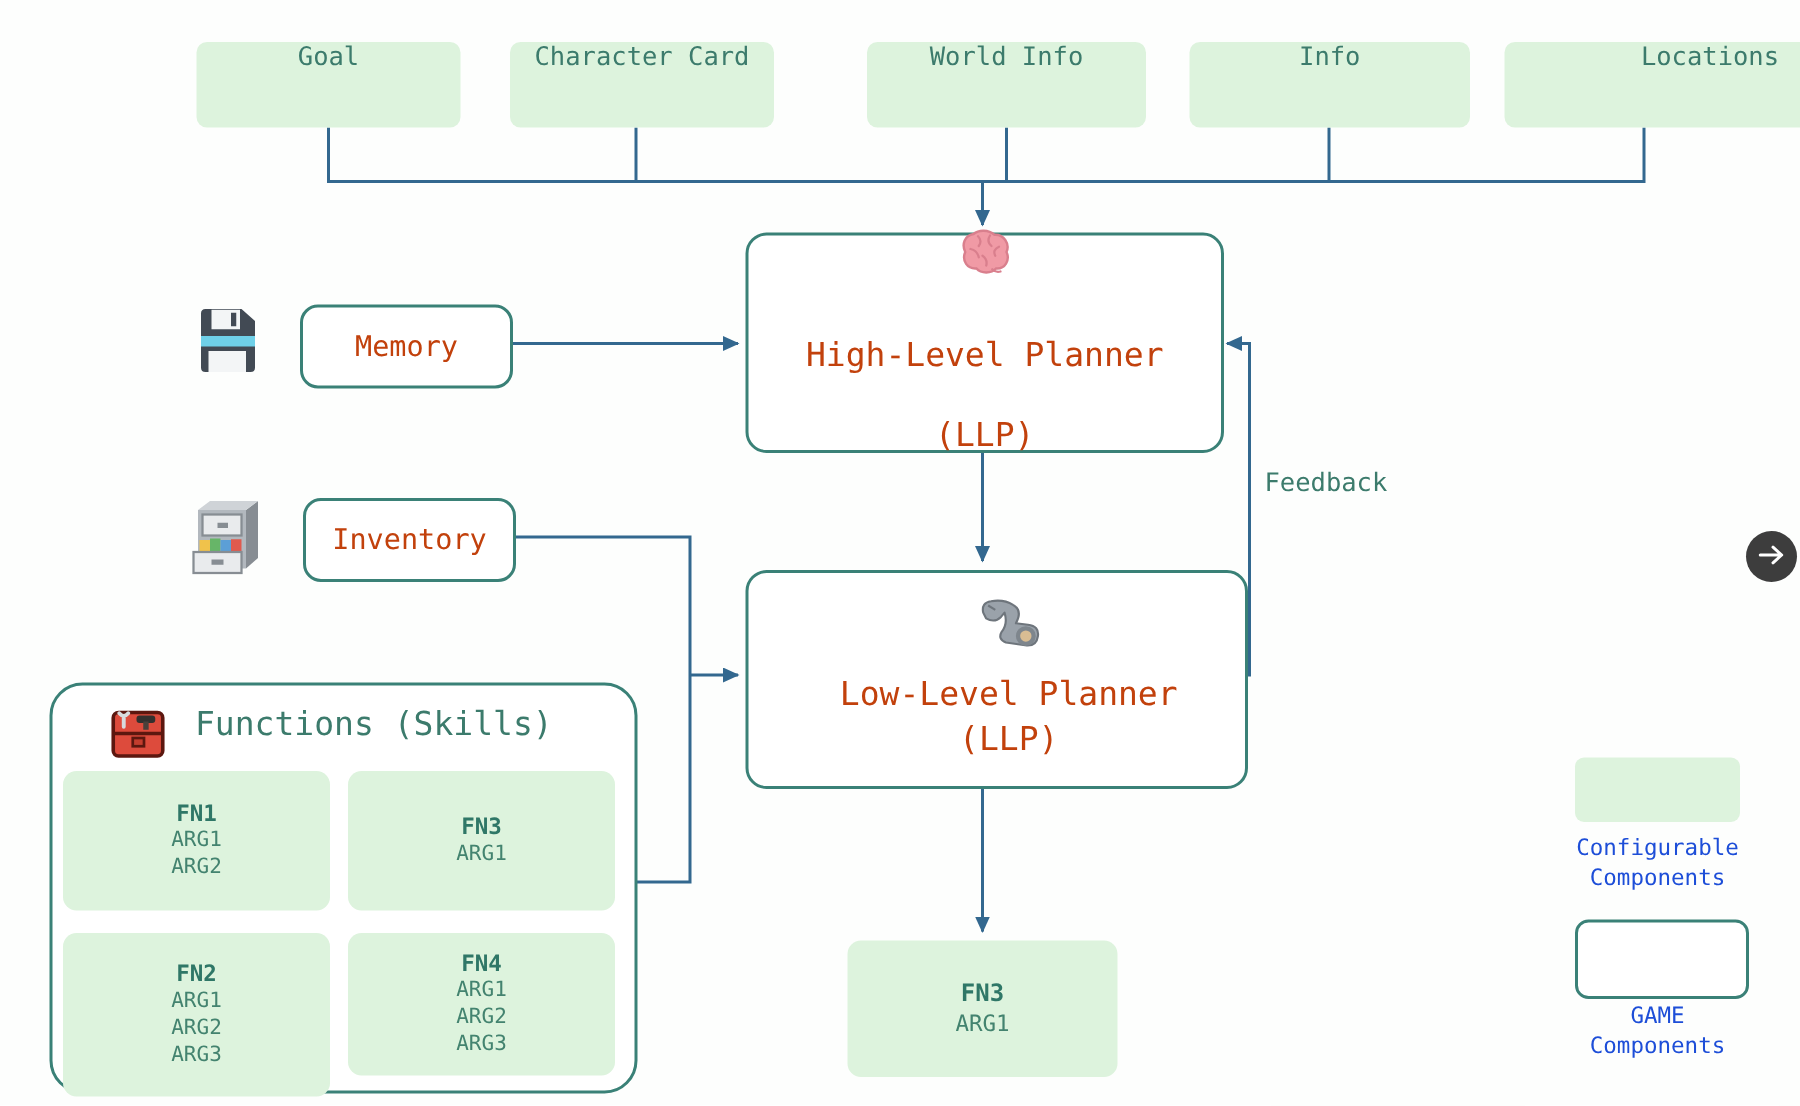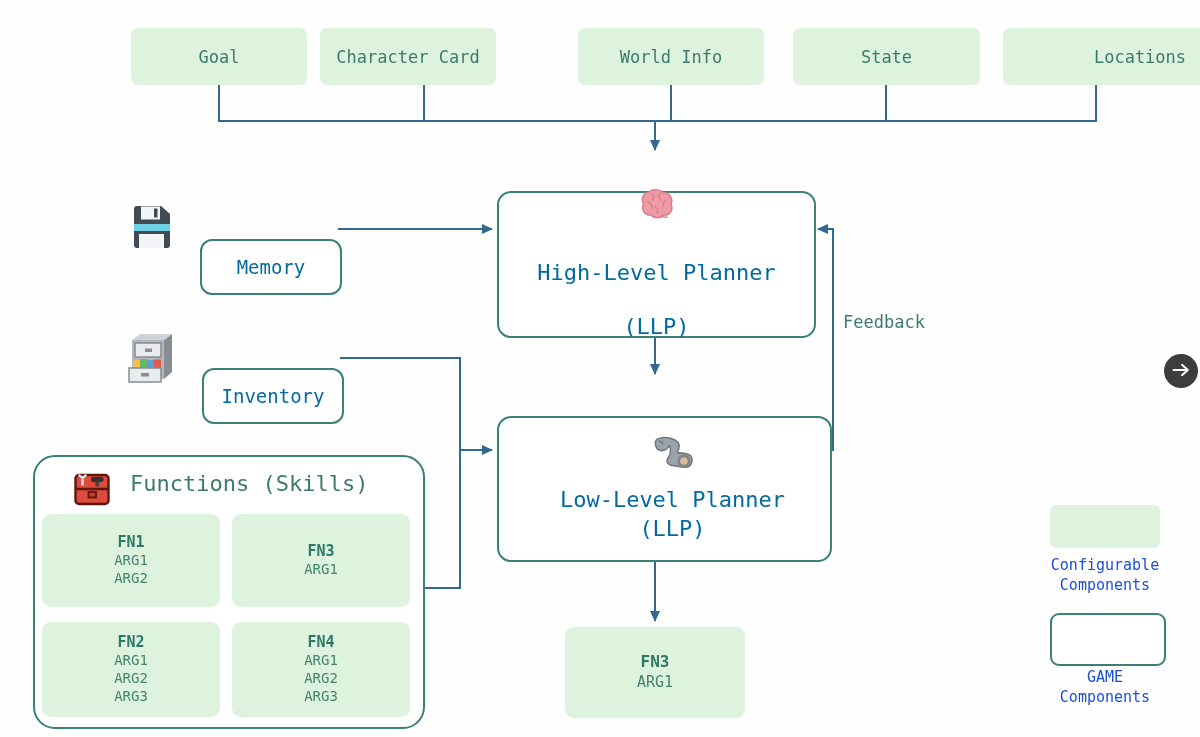--- a/index.html
+++ b/index.html
@@ -7,28 +7,27 @@
     position:relative; width:1200px; height:737px; overflow:hidden;
     background:#fdfefd;
     font-family:"DejaVu Sans Mono","Liberation Mono",monospace;
     color:#3c7b6c;
   }
   .abs { position:absolute; }
   svg.connectors { position:absolute; left:0; top:0; width:1200px; height:737px; }
 
   .chip {
     position:absolute; height:57px; background:#ddf3dd; border-radius:7px;
-    display:flex; align-items:center; justify-content:center;
+    display:flex; justify-content:center;
     font-size:17px; color:#3c7b6c;
   }
   .node {
     position:absolute; background:#ffffff; border:2px solid #3a8177;
     display:flex; align-items:center; justify-content:center;
-    color:#0369a1;
-    margin-top:36px;
+    color:#c2410c;
   }
   .planner {
     border-radius:14px; flex-direction:column; font-size:22px; line-height:1.32;
     text-align:center;
   }
   .planner .p-icon { margin-bottom:7px; }
   .side-node { border-radius:12px; font-size:19px; }
 
   .fn-panel {
     position:absolute; left:33px; top:455px; width:388px; height:270px;
@@ -109,28 +108,28 @@
       <path d="M340 358 H460 V588 H421"></path>
       <path d="M460 450 H492" marker-end="url(#arrow)"></path>
 
       <path d="M655 522 V621" marker-end="url(#arrow)"></path>
     </g>
   </svg>
 
   <div class="chip" style="left:131px; top:28px; width:176px;">
     <span>Goal</span>
   </div>
-  <div class="chip" style="left:320px; top:28px; width:176px;">
+  <div class="chip" style="left:340px; top:28px; width:176px;">
     <span>Character Card</span>
   </div>
   <div class="chip" style="left:578px; top:28px; width:186px;">
     <span>World Info</span>
   </div>
   <div class="chip" style="left:793px; top:28px; width:187px;">
-    <span>State</span>
+    <span>Info</span>
   </div>
   <div class="chip" style="left:1003px; top:28px; width:186px;padding-left:44px;">
     <span>Locations</span>
   </div>
 
   <div class="node planner" style="left:497px; top:155px; width:315px; height:143px;gap:24px;">
     <span class="p-icon">
       <svg width="36" height="32" viewBox="0 0 36 32">
         <path d="M10 4 C4 5 2 11 4.5 16 C2 22 6 27.5 12 27 C15 30.5 22 30.5 25 27 C31 27.5 34.5 21.5 32 16 C34.5 10.5 30 4 24 4.5 C20 1 13.5 1 10 4 Z" fill="#f09aa5" stroke="#d97f8d" stroke-width="1.6"></path>
         <path d="M13 5.5 q3 3 0.5 6.5 M21 5 q-2.5 4 1 7 M8 14 q4.5 1 5.5 5.5 M27 12.5 q-4.5 2 -2.5 6 M16 18.5 q3.5 2.5 2.5 6.5 M22.5 27.5 q2.5 2.5 5.5 1.5" stroke="#d97f8d" stroke-width="1.5" fill="none" stroke-linecap="round"></path>
@@ -202,21 +201,21 @@
 
     <div class="fn-card" style="left:7px; top:57px; height:93px;">
       <div class="fn-name">FN1</div>
       <div class="fn-arg">ARG1</div>
       <div class="fn-arg">ARG2</div>
     </div>
     <div class="fn-card" style="left:197px; top:57px; height:93px;">
       <div class="fn-name">FN3</div>
       <div class="fn-arg">ARG1</div>
     </div>
-    <div class="fn-card" style="left:7px; top:165px; height:95px;">
+    <div class="fn-card" style="left:7px; top:165px; height:109px;">
       <div class="fn-name">FN2</div>
       <div class="fn-arg">ARG1</div>
       <div class="fn-arg">ARG2</div>
       <div class="fn-arg">ARG3</div>
     </div>
     <div class="fn-card" style="left:197px; top:165px; height:95px;">
       <div class="fn-name">FN4</div>
       <div class="fn-arg">ARG1</div>
       <div class="fn-arg">ARG2</div>
       <div class="fn-arg">ARG3</div>

